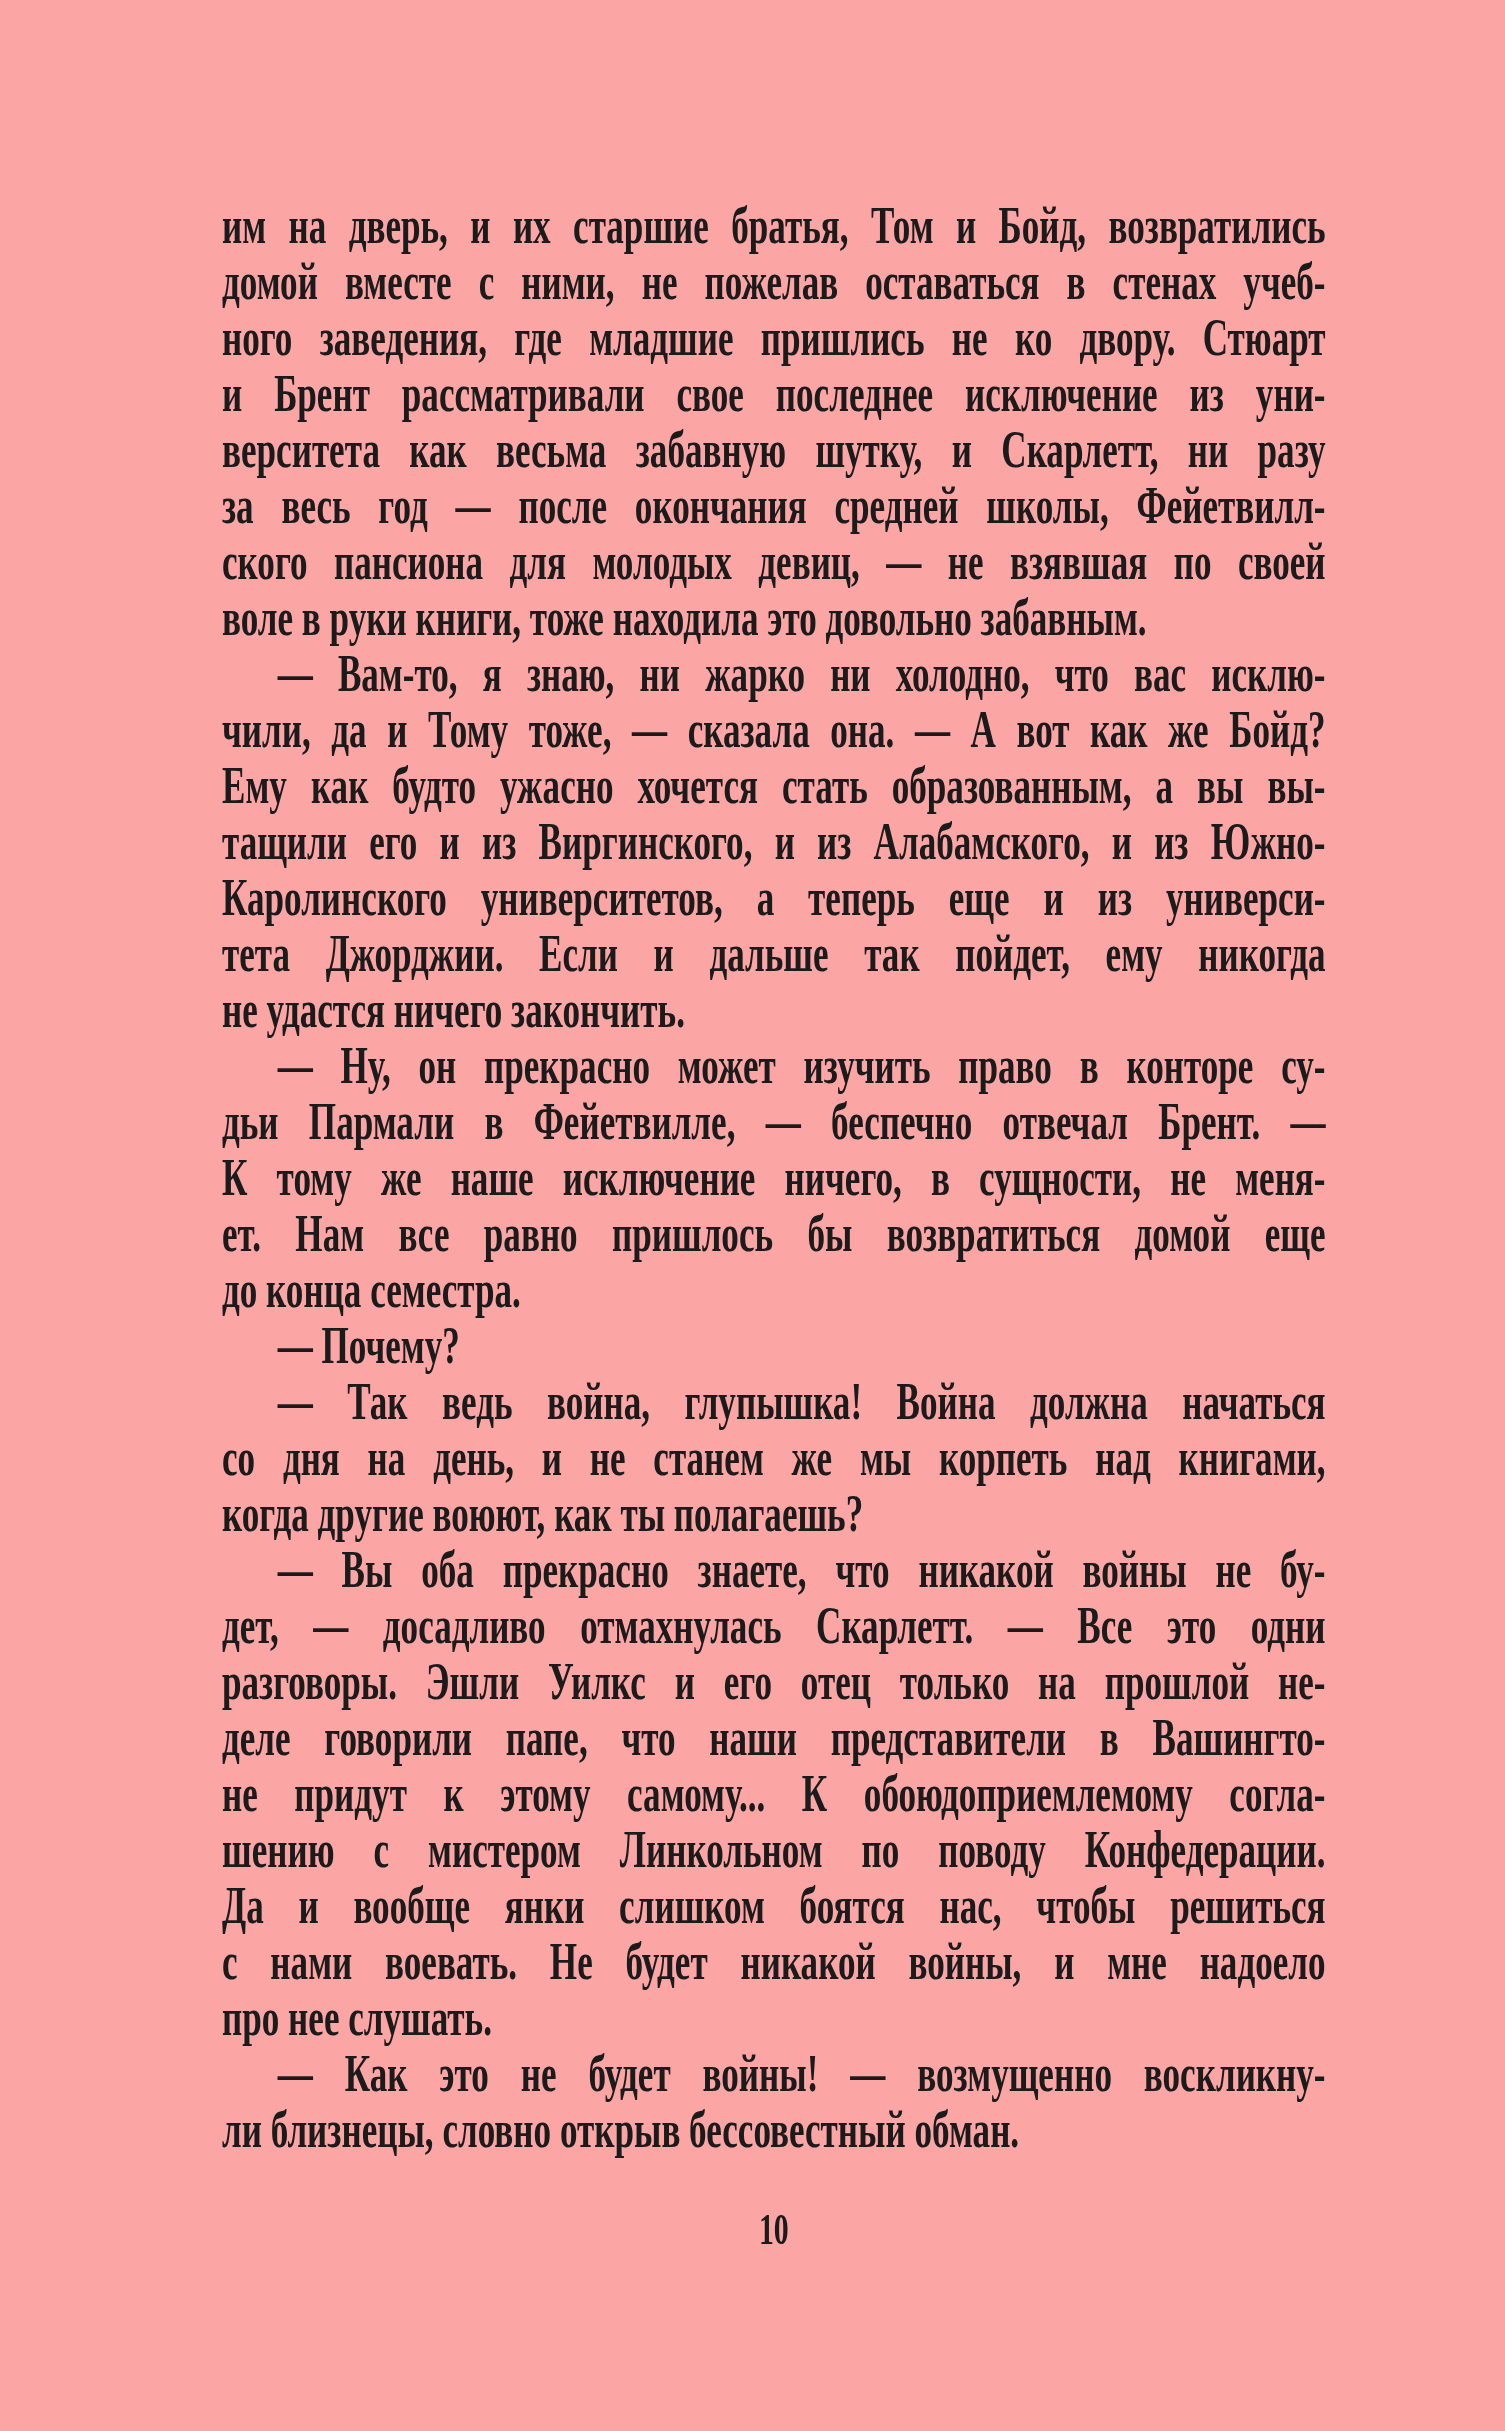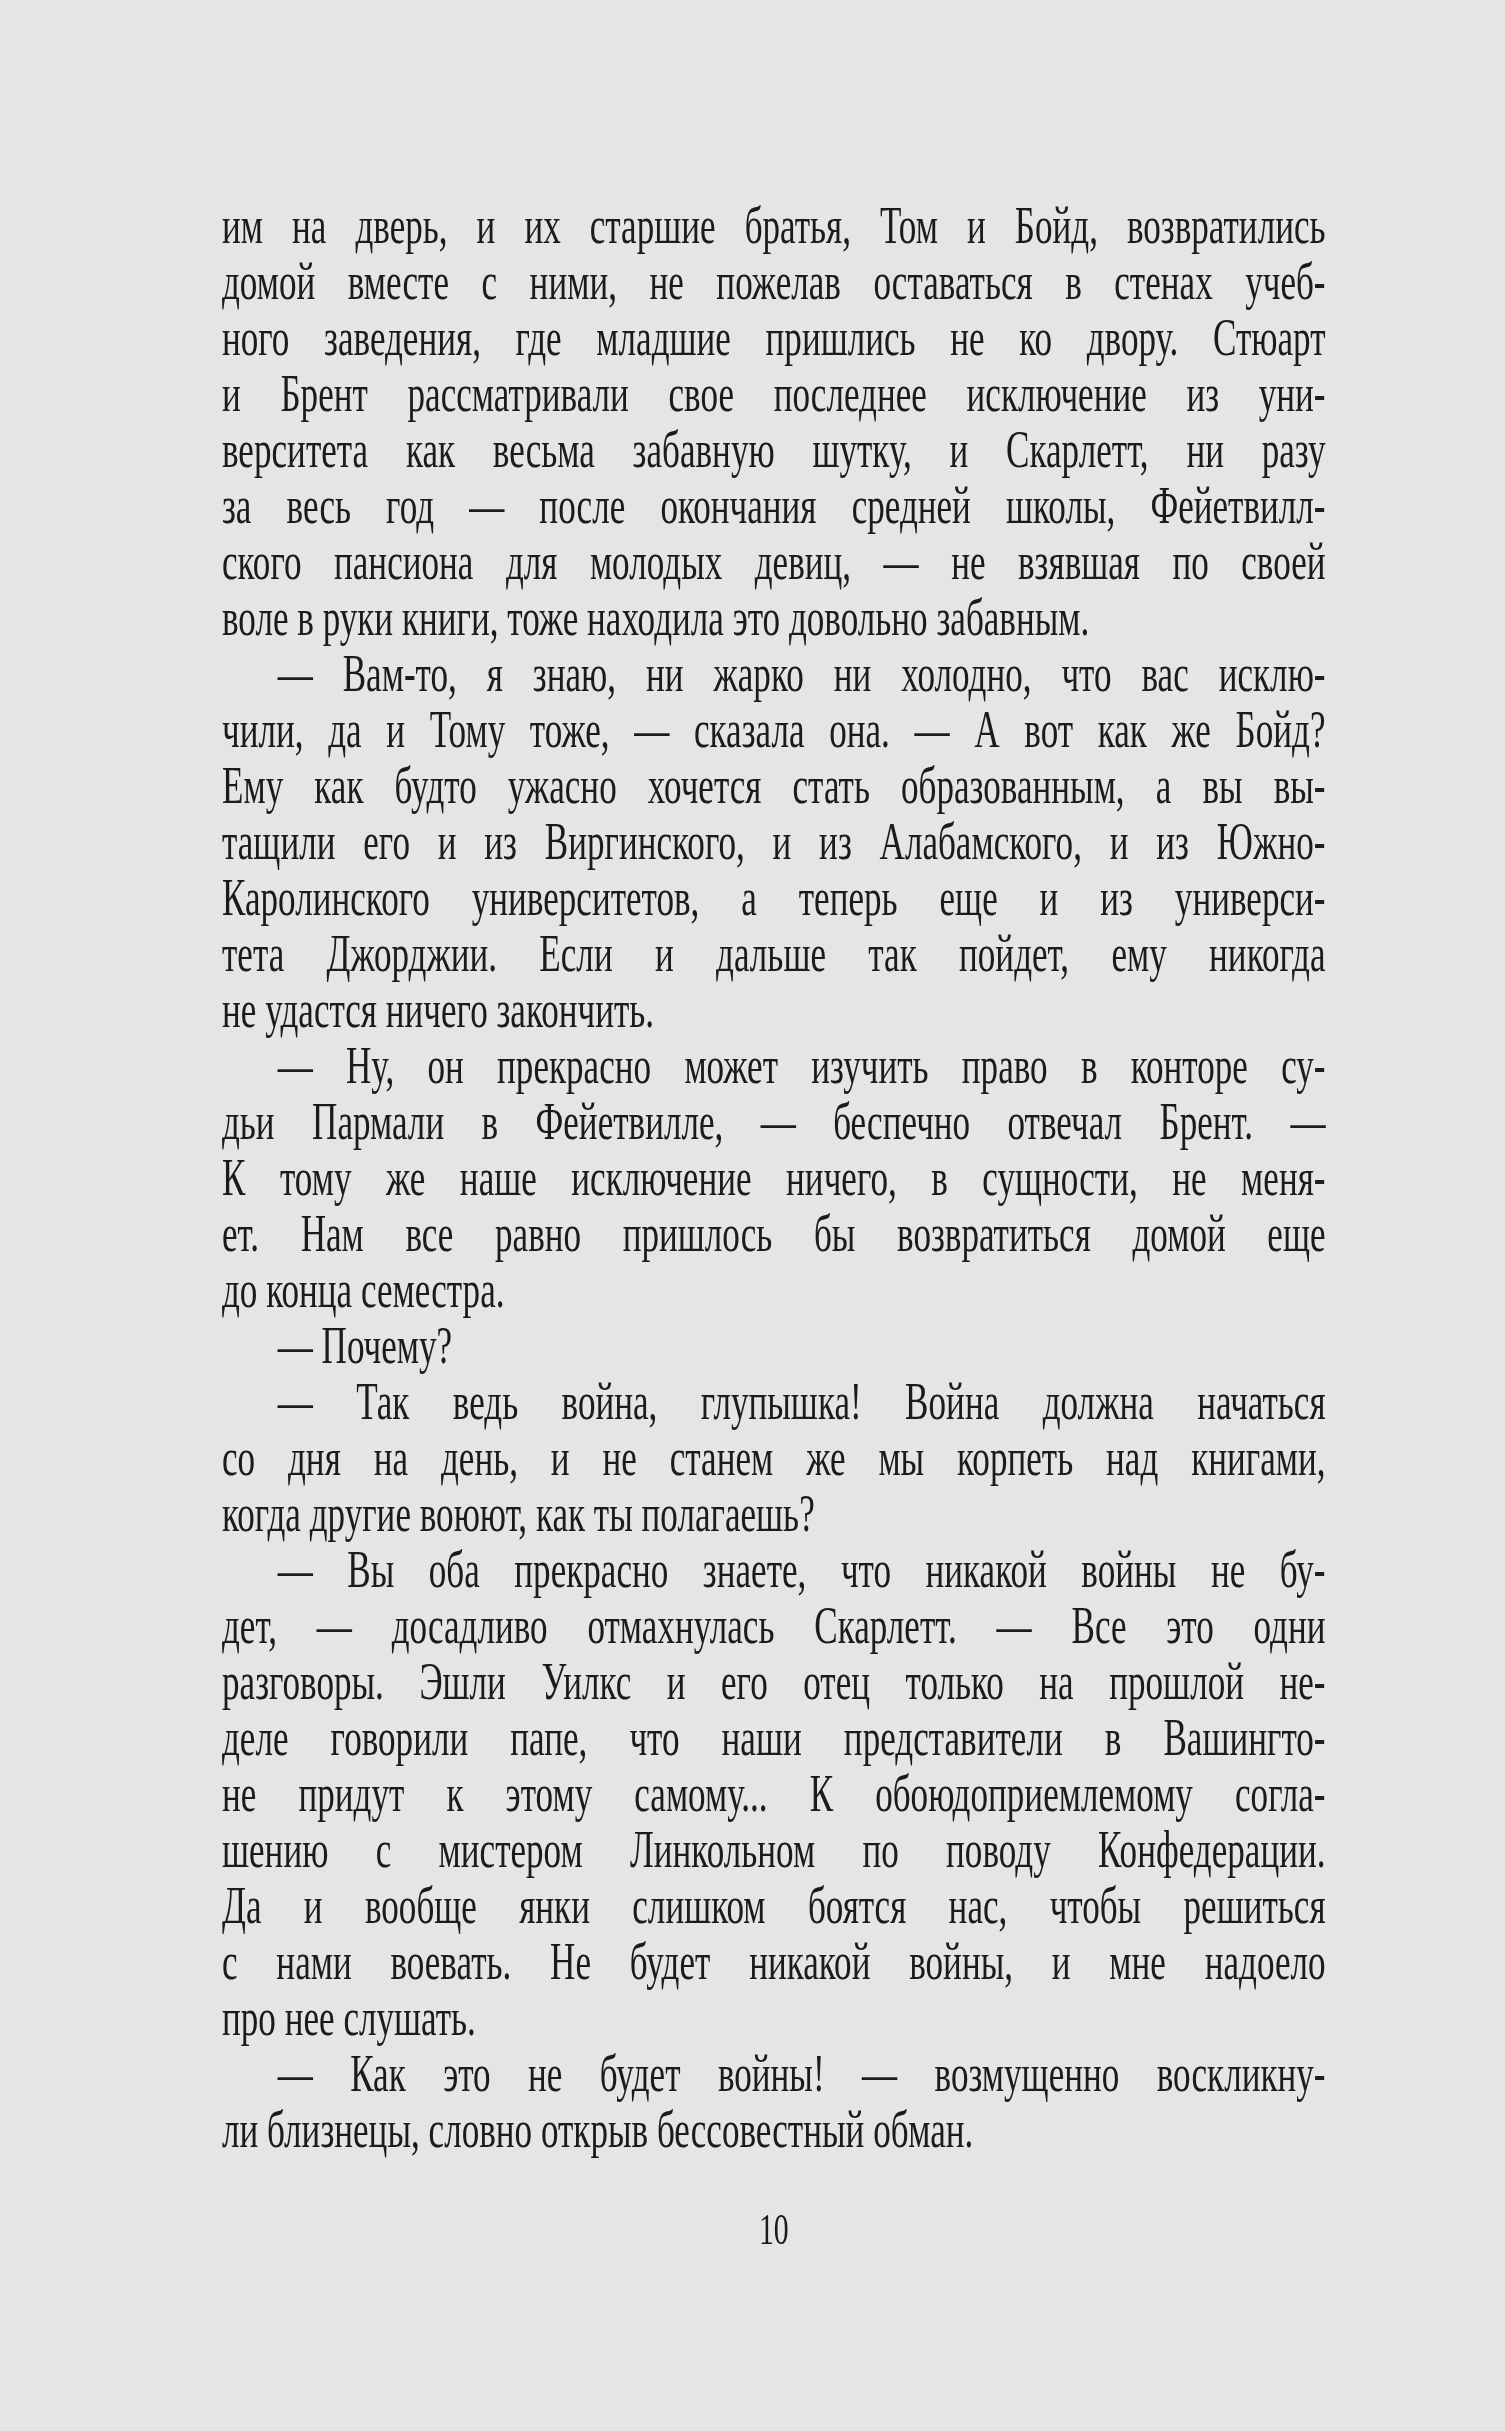--- a/index.html
+++ b/index.html
@@ -11,21 +11,22 @@
     position: relative;
     width: 1506px;
     height: 2432px;
     font-family: "Liberation Serif", "DejaVu Serif", serif;
     color: #1b1b1b;
     overflow: hidden;
   }
   .page {
     position: absolute;
     inset: 0;
-    background: #e5e5e5;
+    background: #fca5a5;
+    font-weight: bold;
   }
   
   .text-block {
     position: absolute;
     left: 222px;
     top: 197px;
     width: 1666px;
     transform: scaleX(0.6624);
     transform-origin: 0 0;
   }

